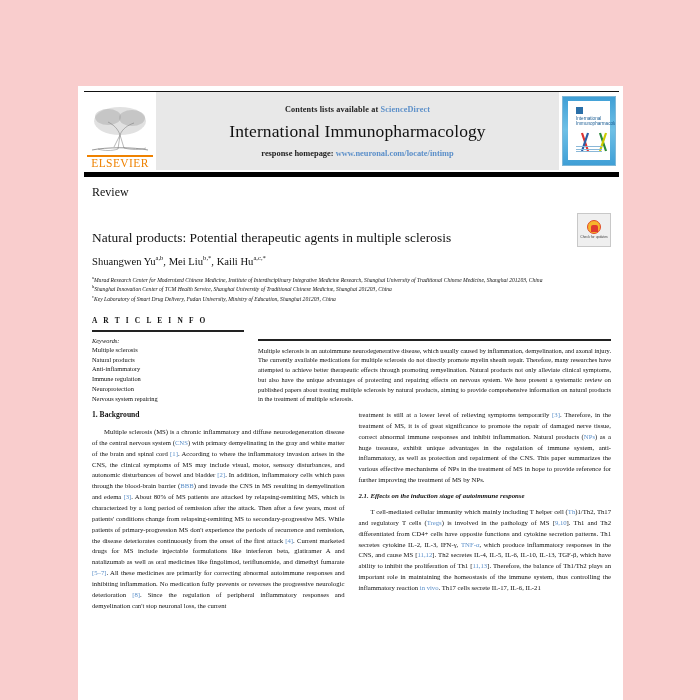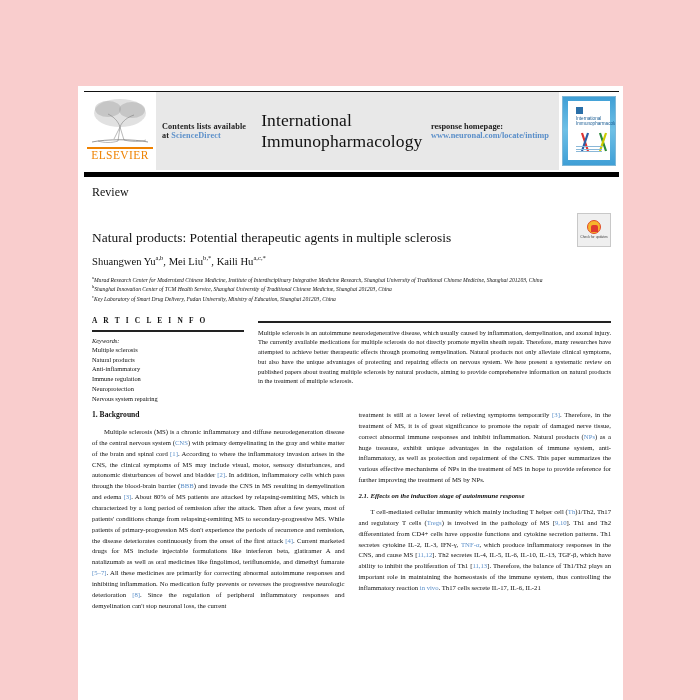--- a/index.html
+++ b/index.html
@@ -61,21 +61,21 @@
     border-top: 1.6px solid #111;
     display: flex;
     align-items: stretch;
   }
   .elsevier-box {
     width: 72px;
     flex: 0 0 72px;
     display: flex;
     flex-direction: column;
     align-items: center;
-    justify-content: flex-start;
+    justify-content: flex-end;
     padding-top: 3px;
     background: #fff;
   }
   .els-tree {
     width: 64px;
     height: 52px;
     position: relative;
   }
   .els-word {
     font-family: "Liberation Serif", serif;
@@ -89,21 +89,21 @@
   .els-rule {
     width: 66px;
     height: 2px;
     background: #ef8200;
     margin-bottom: 1px;
   }
   .jmid {
     flex: 1 1 auto;
     background: #e8e8e8;
     display: flex;
-    flex-direction: row;
+    flex-direction: column;
     align-items: center;
     justify-content: center;
     gap: 7px;
     padding: 0 6px;
   }
   .contents-line {
     font-size: 8.2px;
     color: #222;
     font-weight: bold;
     letter-spacing: 0.15px;
@@ -273,20 +273,21 @@
   .affils sup {
     font-style: normal;
     font-size: 4.4px;
   }
 
   
   .info-abs {
     display: flex;
     gap: 14px;
     margin-top: 13px;
+    align-items: flex-end;
   }
   .col-info {
     flex: 0 0 152px;
     width: 152px;
   }
   .col-abs {
     flex: 1 1 auto;
   }
   .sec-head {
     font-size: 7.4px;

